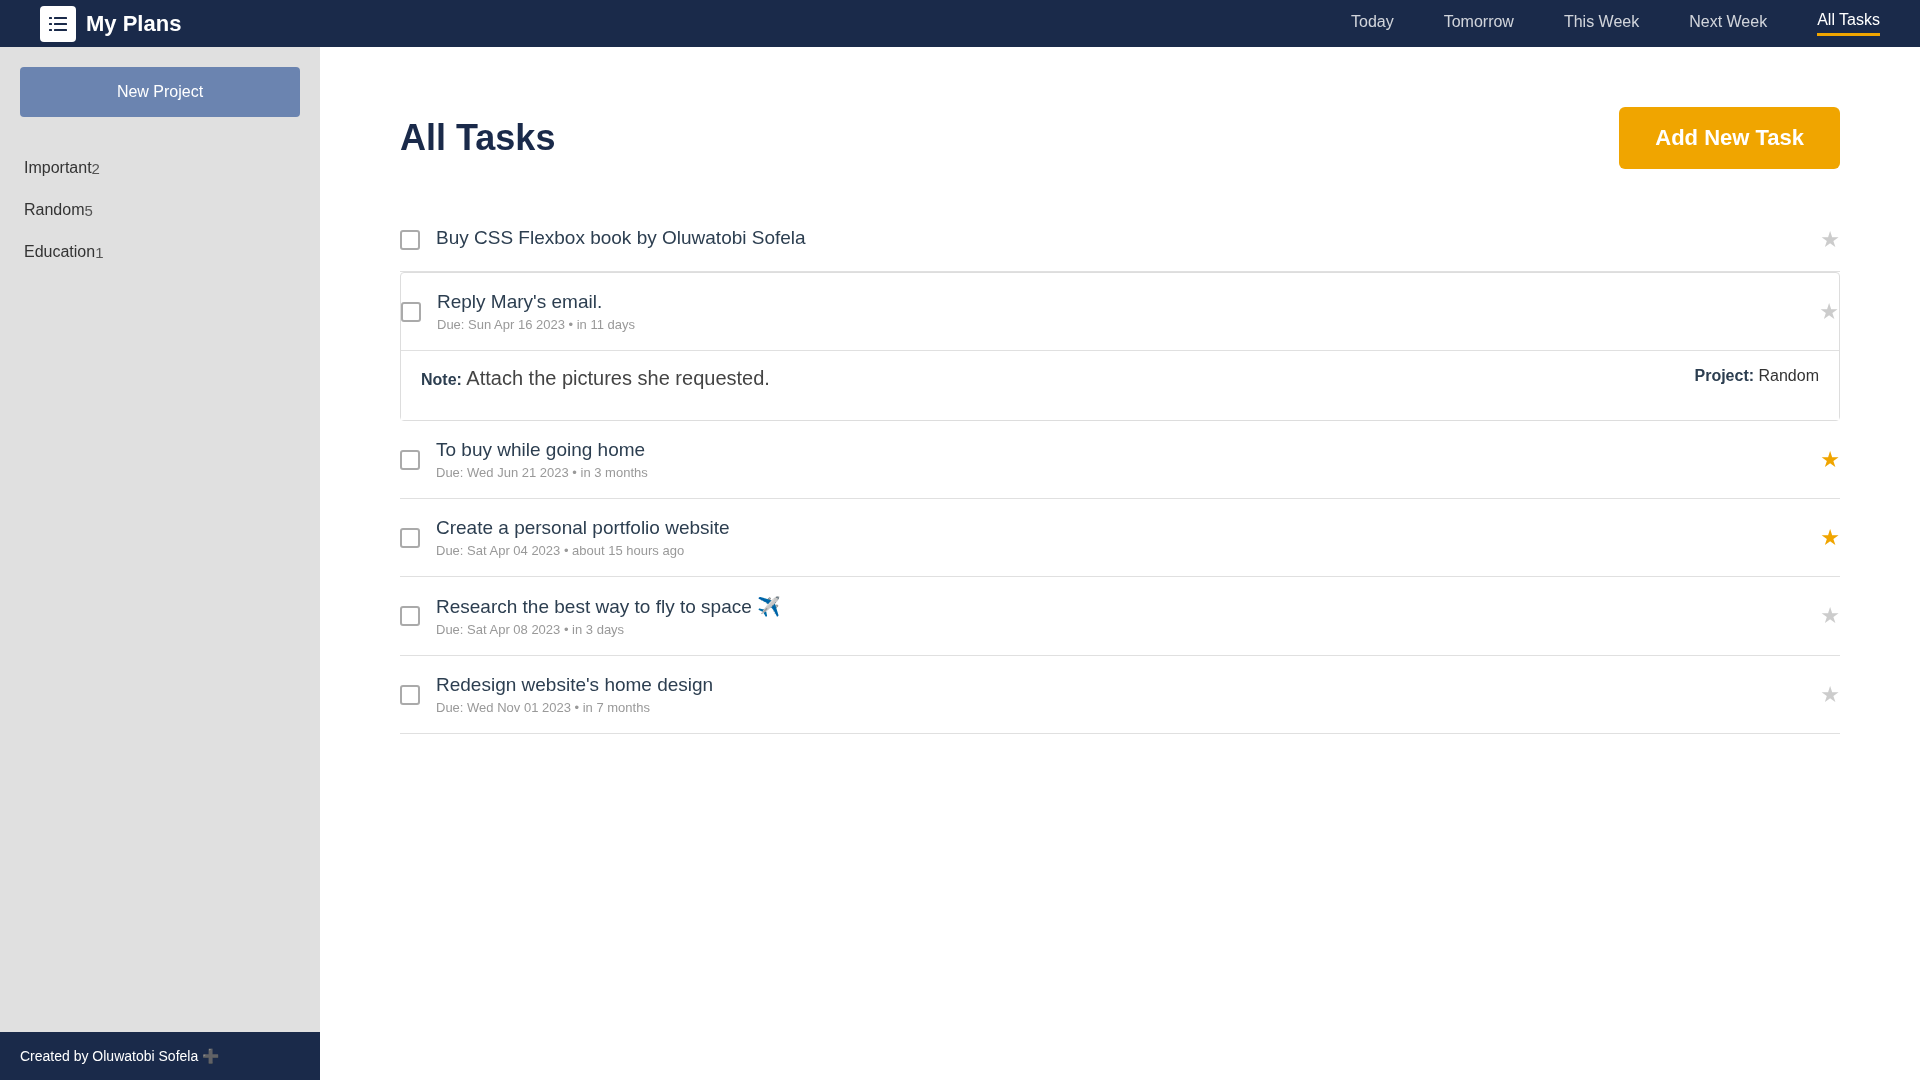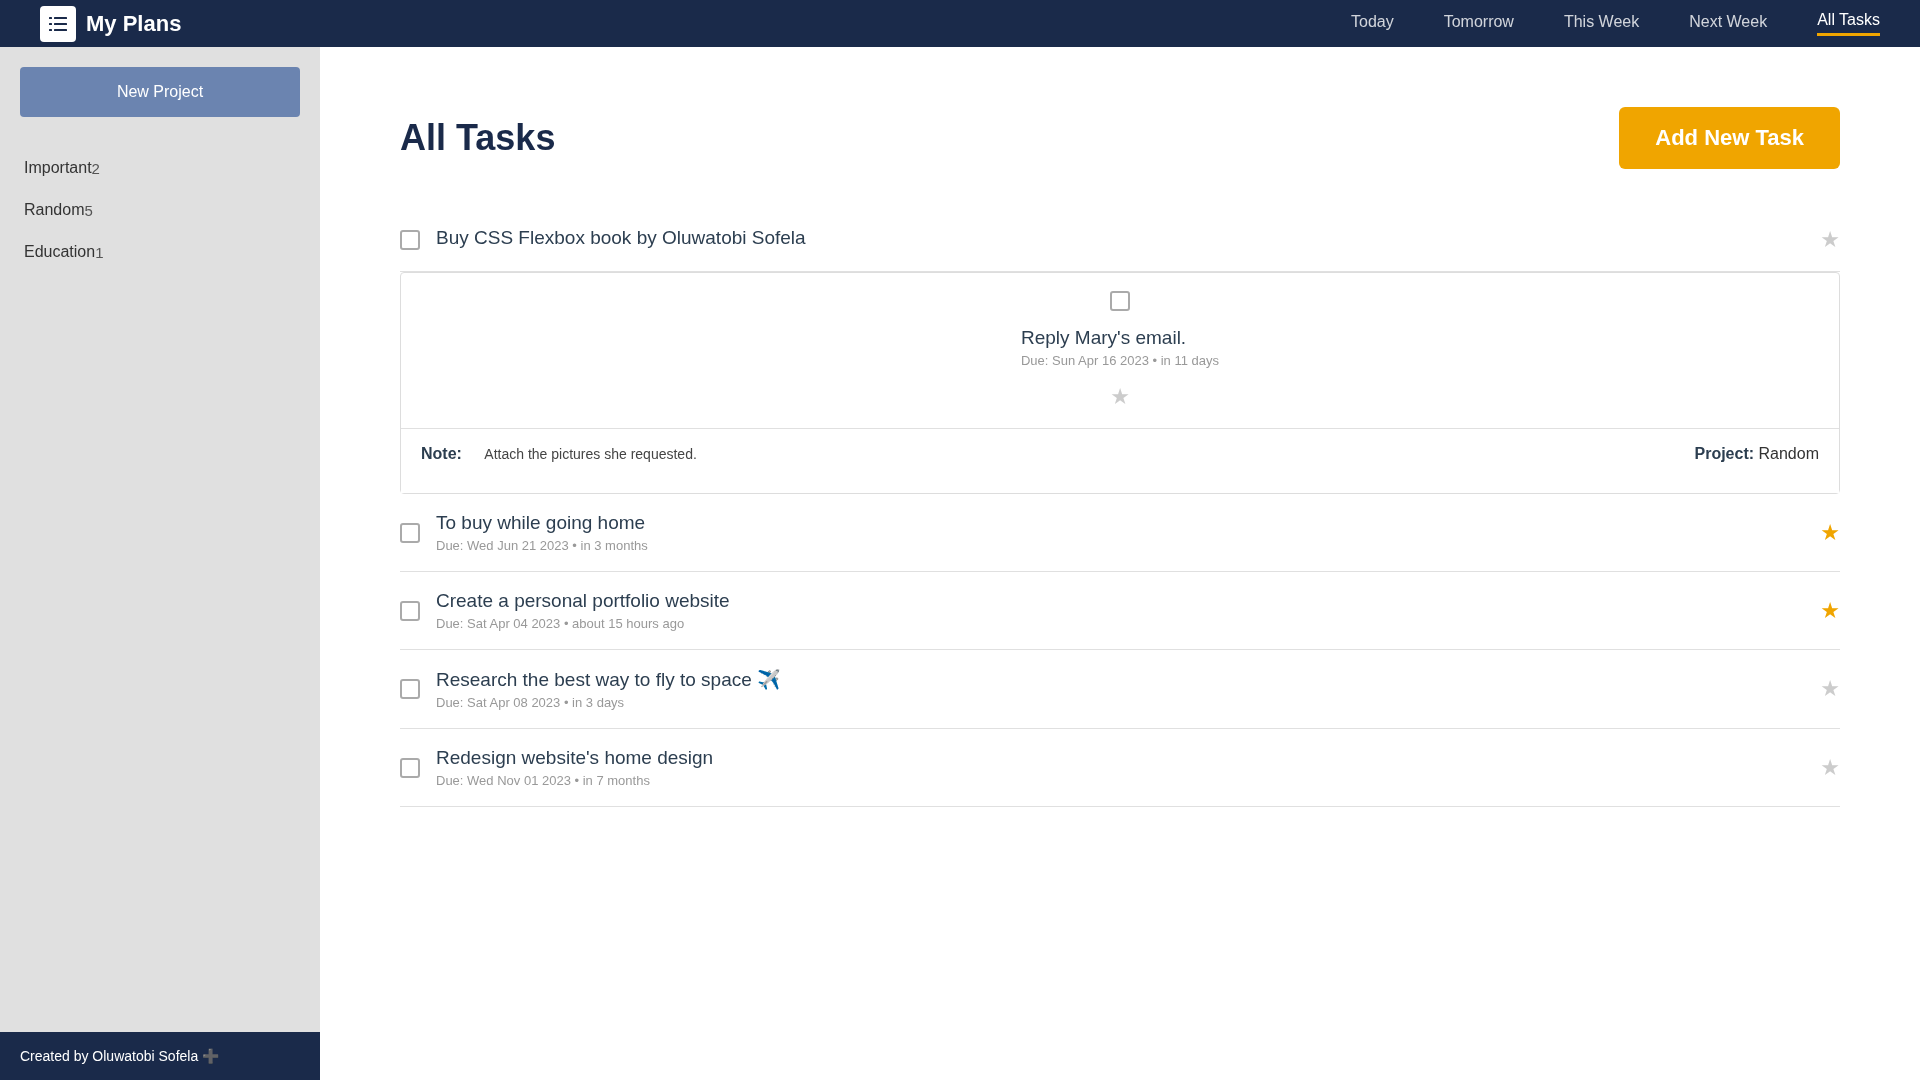--- a/index.html
+++ b/index.html
@@ -195,22 +195,22 @@
       justify-content: space-between;
       align-items: flex-start;
     }
     .note-label {
       font-weight: bold;
       color: #2c3e50;
       font-size: 16px;
     }
     .note-text {
       color: #444;
-      font-size: 14px;
-      margin-left: 18px;
+      font-size: 20px;
+      margin-left: 0;
     }
     .note-project {
       font-size: 16px;
       color: #333;
     }
     .note-project strong { color: #2c3e50; }
   </style>
 </head>
 <body>
 
@@ -270,21 +270,21 @@
 
       <div class="task-row">
         <div class="task-checkbox"></div>
         <div class="task-info">
           <div class="task-title">Buy CSS Flexbox book by Oluwatobi Sofela</div>
         </div>
         <span class="task-star inactive">★</span>
       </div>
 
       <div class="task-note-expanded">
-        <div class="task-row task-note-row" style="padding: 18px 0; border-bottom: 1px solid #e0e0e0; margin: 0; flex-direction: column;">
+        <div class="task-row task-note-row" style="padding: 18px 0; border-bottom: 1px solid #e0e0e0; margin: 0;">
           <div class="task-checkbox"></div>
           <div class="task-info">
             <div class="task-title">Reply Mary's email.</div>
             <div class="task-due">Due: Sun Apr 16 2023 • in 11 days</div>
           </div>
           <span class="task-star inactive">★</span>
         </div>
         <div class="note-body">
           <div class="note-content">
             <div>

